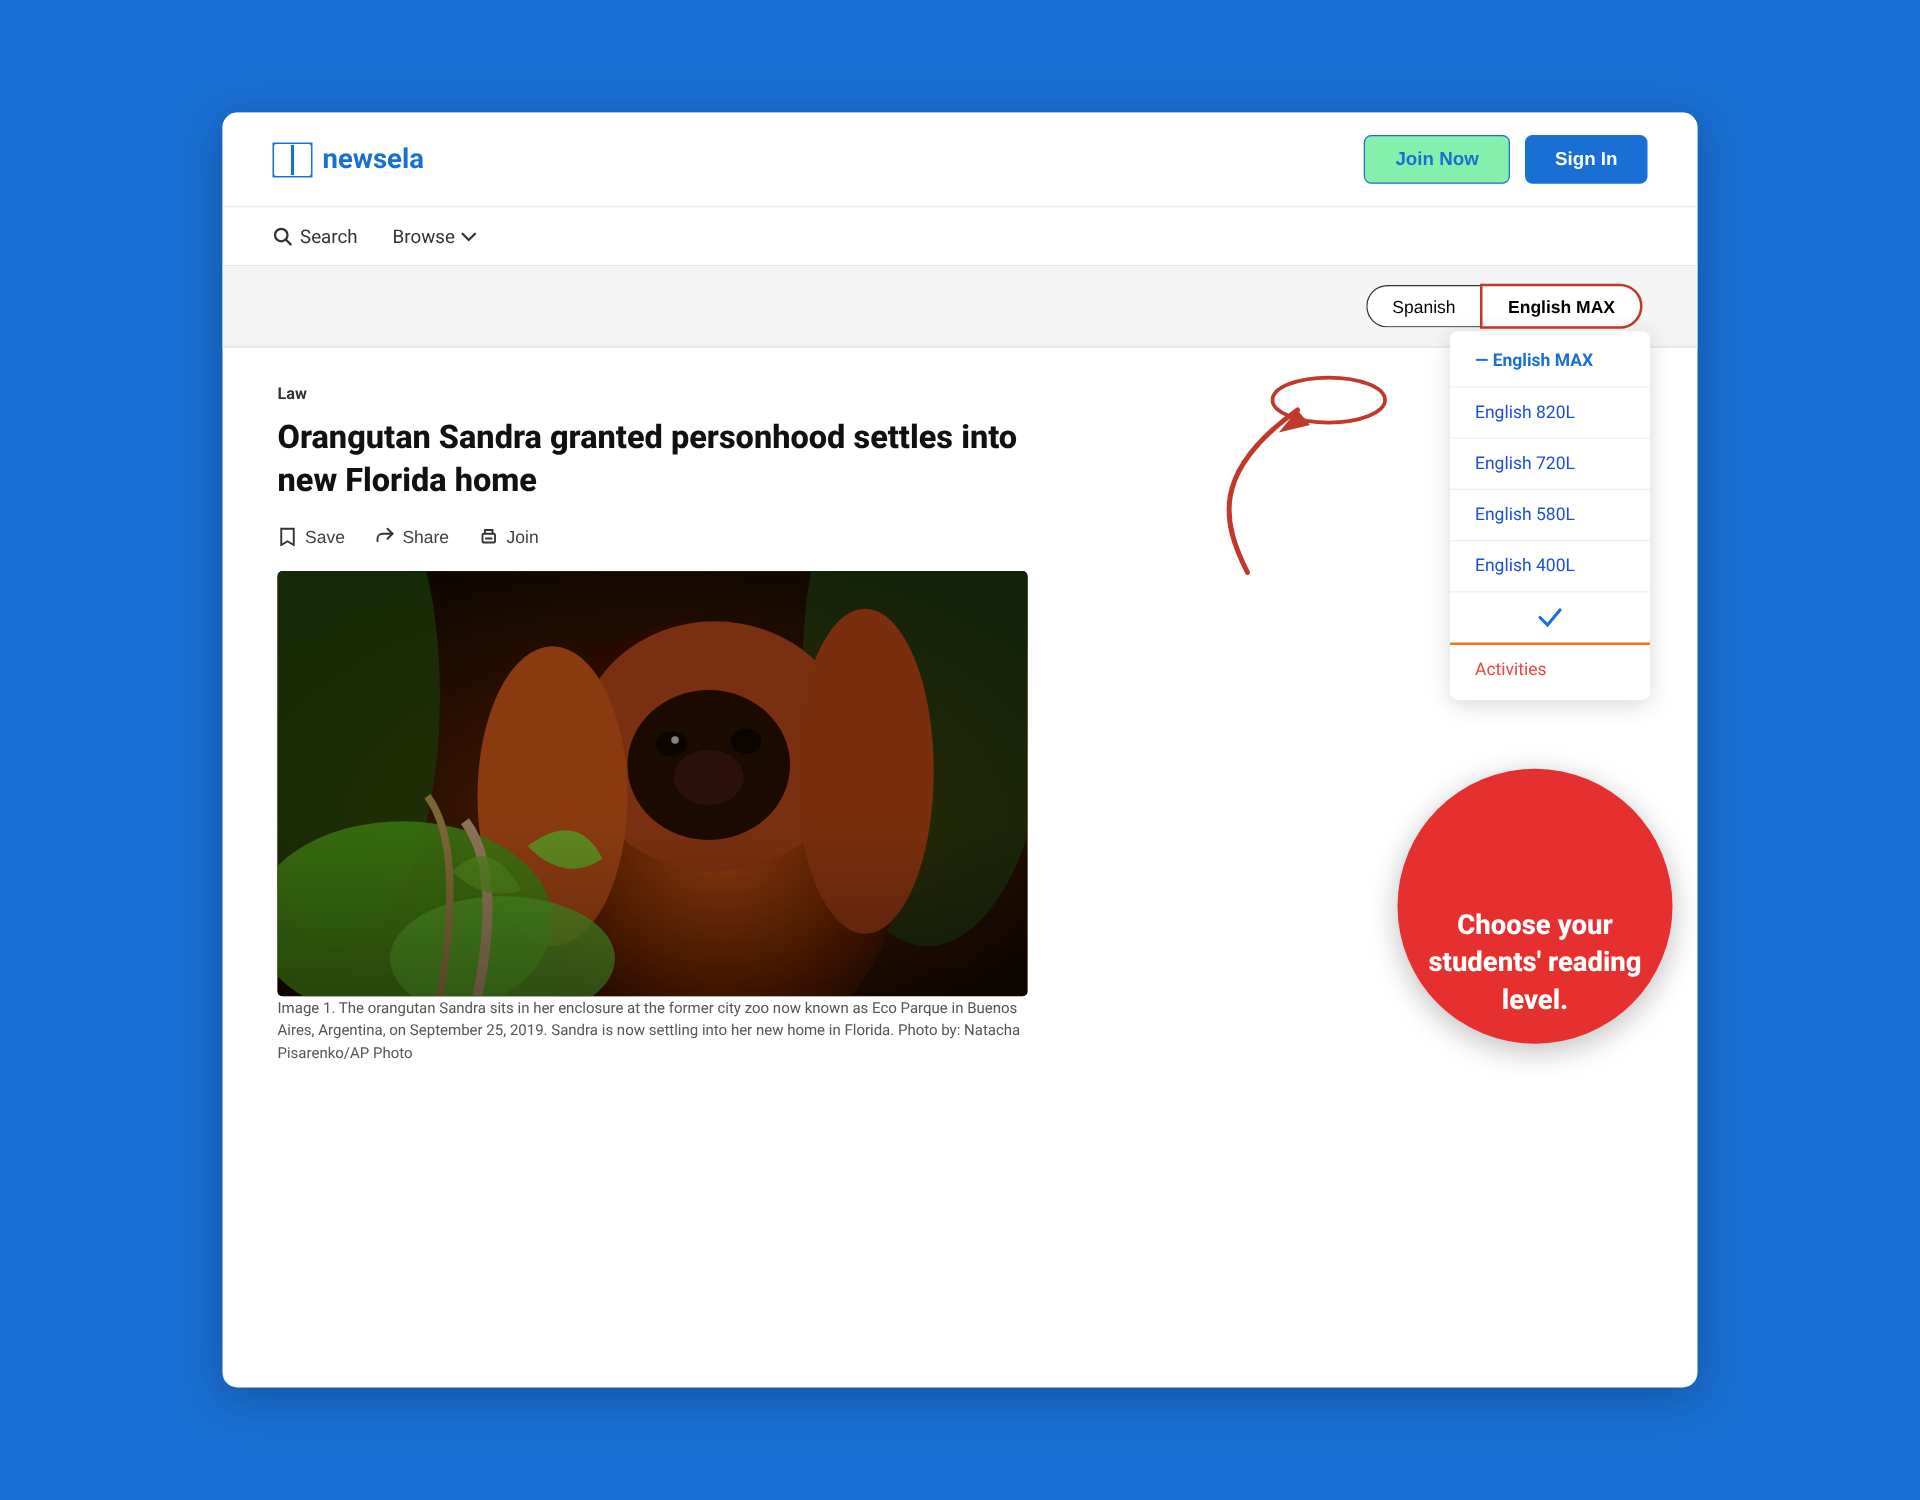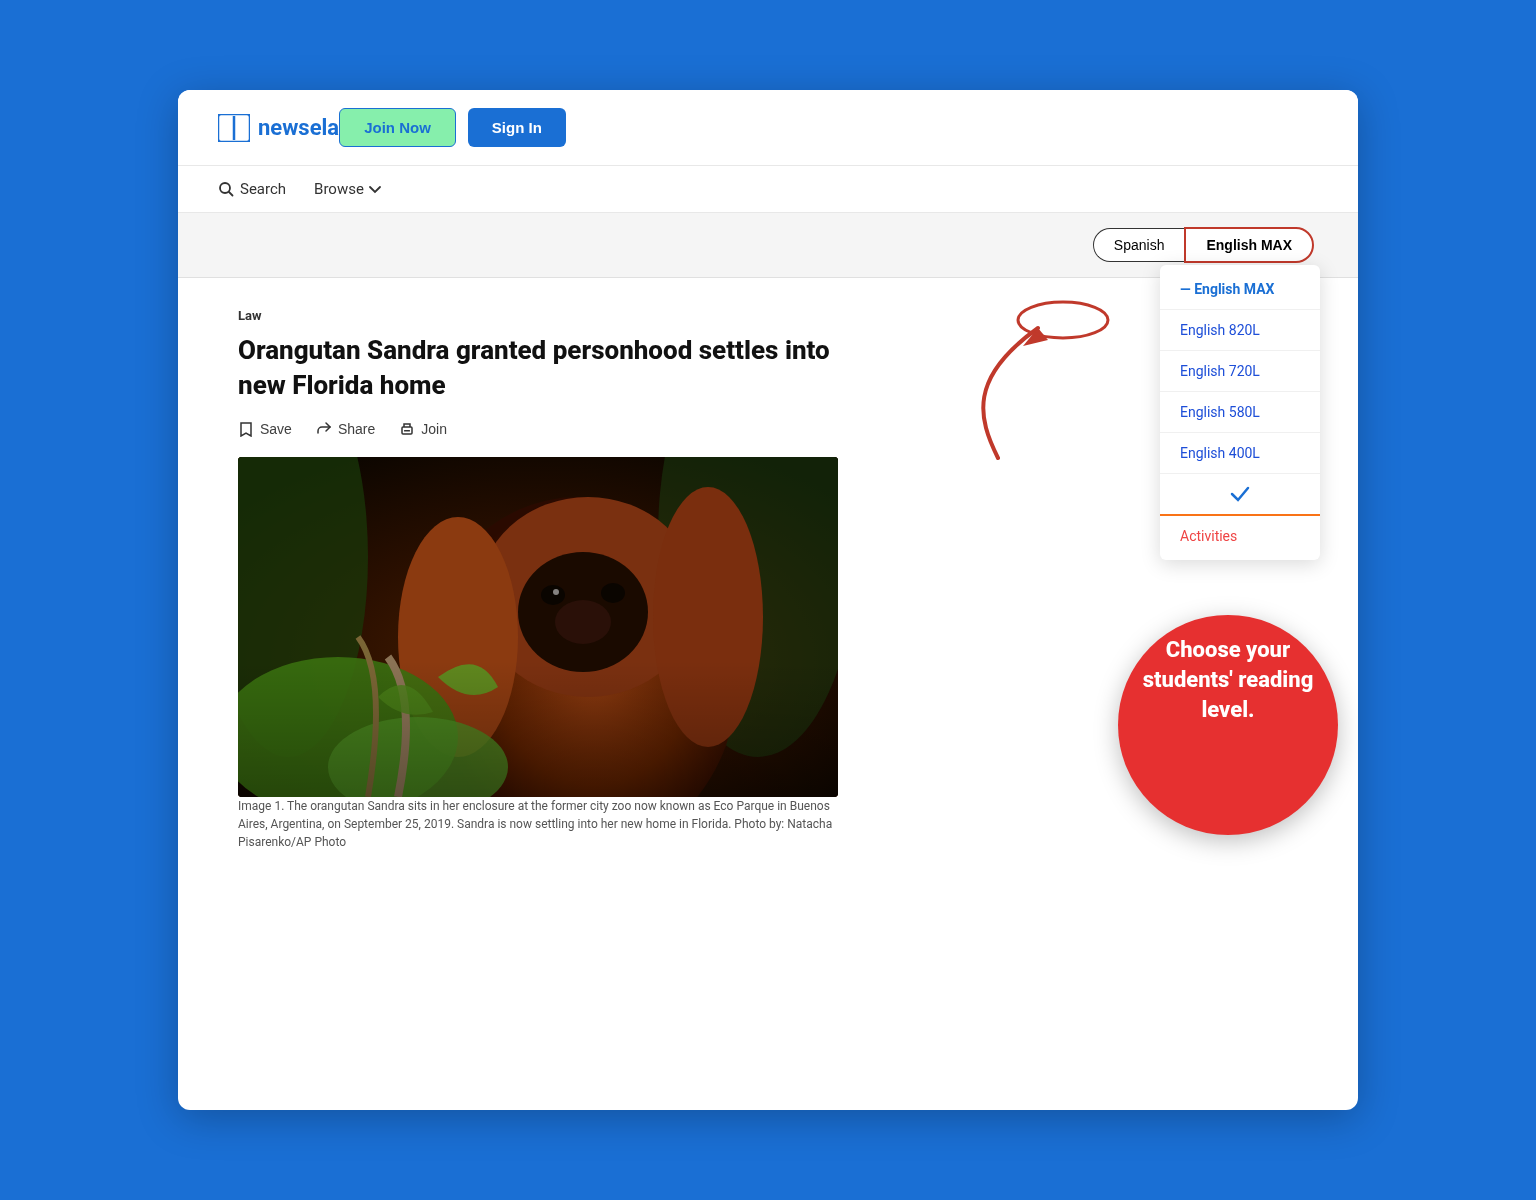--- a/index.html
+++ b/index.html
@@ -18,20 +18,21 @@
       box-shadow: 0 8px 40px rgba(0,0,0,0.25);
       width: 1180px;
       min-height: 1020px;
       overflow: hidden;
       position: relative;
     }
     
     .header {
       display: flex;
       align-items: center;
+      justify-content: space-between;
       padding: 18px 40px;
       border-bottom: 1px solid #e8e8e8;
       background: #fff;
     }
     .logo-area {
       display: flex;
       align-items: center;
       gap: 8px;
     }
     .logo-icon {
@@ -152,21 +153,21 @@
       content: '— ';
       color: #1a6fd4;
     }
     
     .main-content {
       display: flex;
       padding: 0;
     }
     .article-area {
       flex: 1;
-      padding: 30px 60px;
+      padding: 30px 44px;
       max-width: 820px;
     }
     .article-category {
       font-size: 13px;
       font-weight: 700;
       color: #333;
       text-transform: none;
       margin-bottom: 10px;
     }
     .article-title {
@@ -240,21 +241,21 @@
     
     .callout-circle {
       position: absolute;
       bottom: 80px;
       right: 10px;
       width: 220px;
       height: 220px;
       background: #e63030;
       border-radius: 50%;
       display: flex;
-      align-items: flex-start;
+      align-items: flex-end;
       justify-content: center;
       box-shadow: 0 6px 24px rgba(0,0,0,0.25);
     }
     .callout-text {
       color: #fff;
       font-size: 22px;
       font-weight: 800;
       text-align: center;
       line-height: 1.35;
       padding: 20px;

